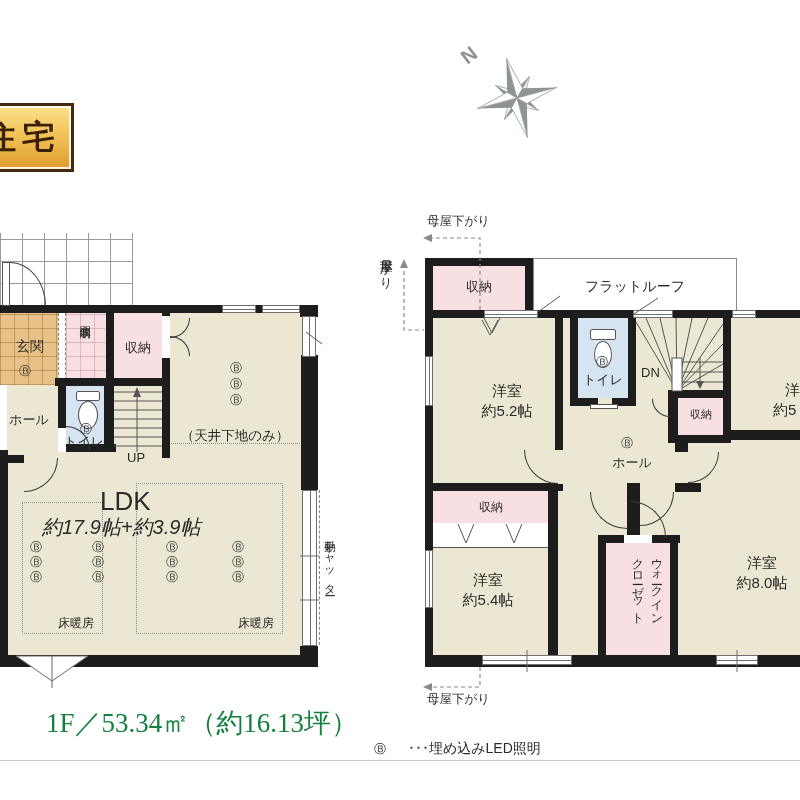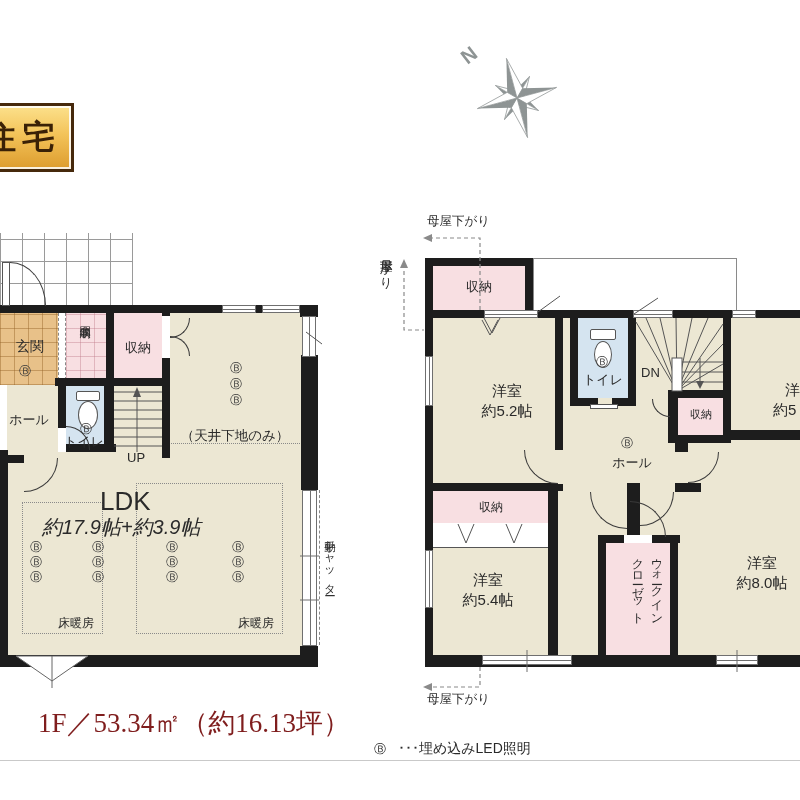--- a/index.html
+++ b/index.html
@@ -246,26 +246,27 @@
   <div class="lbl c" style="left:114px;top:340px;width:48px;font-size:13px;">収納</div>
   <div class="lbl c" style="left:2px;top:412px;width:54px;font-size:13px;">ホール</div>
   <div class="lbl c" style="left:62px;top:434px;width:44px;font-size:13px;">トイレ</div>
   <div class="lbl" style="left:127px;top:450px;font-size:13px;">UP</div>
   <div class="lbl c" style="left:166px;top:427px;width:138px;font-size:13.5px;">（天井下地のみ）</div>
   <div class="lbl" style="left:100px;top:485px;font-size:26px;">LDK</div>
   <div class="lbl" style="left:42px;top:514px;font-size:20px;font-style:italic;">約17.9帖+約3.9帖</div>
   <div class="lbl" style="left:58px;top:616px;font-size:12px;">床暖房</div>
   <div class="lbl" style="left:238px;top:616px;font-size:12px;">床暖房</div>
   <div class="lbl vtext" style="left:322px;top:531px;height:92px;font-size:11.5px;letter-spacing:1px;">手動シャッター</div>
-  <div class="lbl serif" style="left:38px;top:706px;font-size:27px;color:#7f1d1d;">1F／53.34㎡（約16.13坪）</div>
+  <div class="lbl serif" style="left:46px;top:706px;font-size:27px;color:#15803d;">1F／53.34㎡（約16.13坪）</div>
 
   <div class="lbl" style="left:427px;top:213px;font-size:12.5px;">母屋下がり</div>
   <div class="lbl vtext" style="left:378px;top:250px;height:84px;font-size:12.5px;letter-spacing:1px;">母屋下がり</div>
   <div class="lbl" style="left:427px;top:691px;font-size:12.5px;">母屋下がり</div>
   <div class="lbl c" style="left:439px;top:279px;width:80px;font-size:13px;">収納</div>
+  <div class="lbl c" style="left:533px;top:277px;width:204px;font-size:14px;">フラットルーフ</div>
   <div class="lbl c" style="left:452px;top:381px;width:110px;font-size:15px;">
     <div>洋室</div>
     <div>約5.2帖</div>
   </div>
   <div class="lbl c" style="left:580px;top:372px;width:46px;font-size:13px;">トイレ</div>
   <div class="lbl" style="left:641px;top:365px;font-size:13px;">DN</div>
   <div class="lbl c" style="left:597px;top:455px;width:70px;font-size:13px;">ホール</div>
   <div class="lbl c" style="left:679px;top:407px;width:44px;font-size:11px;">収納</div>
   <div class="lbl c" style="left:461px;top:500px;width:60px;font-size:12px;">収納</div>
   <div class="lbl c" style="left:428px;top:570px;width:120px;font-size:15px;">
@@ -280,21 +281,21 @@
     <div>洋室</div>
     <div>約8.0帖</div>
   </div>
   <div class="lbl" style="left:773px;top:380px;width:60px;font-size:15px;white-space:normal;">
     <div style="padding-left:12px;">洋室</div>
     <div>約5</div>
   </div>
 
   <div class="lbl" style="left:374px;top:739px;font-size:14px;">
     <span style="font-size:12px;">Ⓑ</span>
-    <span style="margin-left:8px;">･･･埋め込みLED照明</span>
+    <span style="margin-left:18px;">･･･埋め込みLED照明</span>
   </div>
   <div class="divider"></div>
 
   <div class="bmark" style="left:25px;top:371px;">Ⓑ</div>
   <div class="bmark" style="left:86px;top:429px;">Ⓑ</div>
   <div class="bmark" style="left:236px;top:368px;">Ⓑ</div>
   <div class="bmark" style="left:236px;top:384px;">Ⓑ</div>
   <div class="bmark" style="left:236px;top:400px;">Ⓑ</div>
   <div class="bmark" style="left:36px;top:547px;">Ⓑ</div>
   <div class="bmark" style="left:36px;top:562px;">Ⓑ</div>

